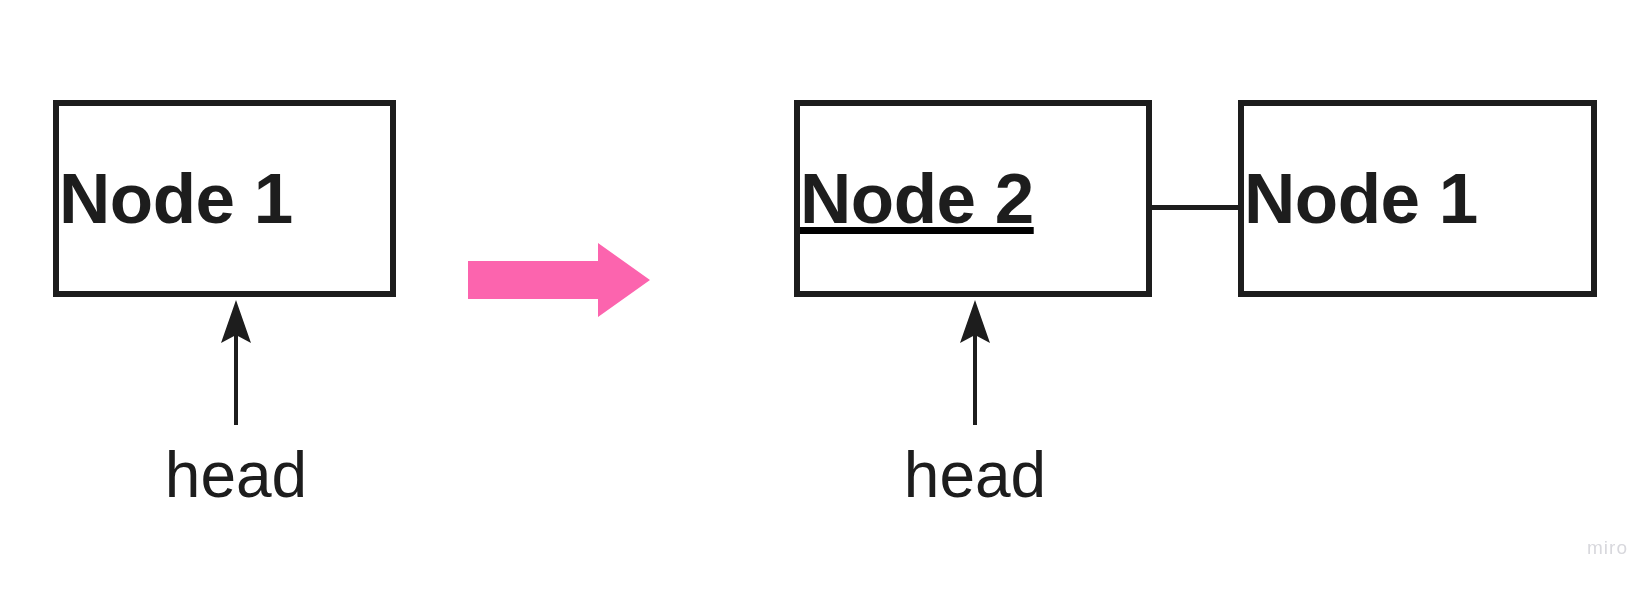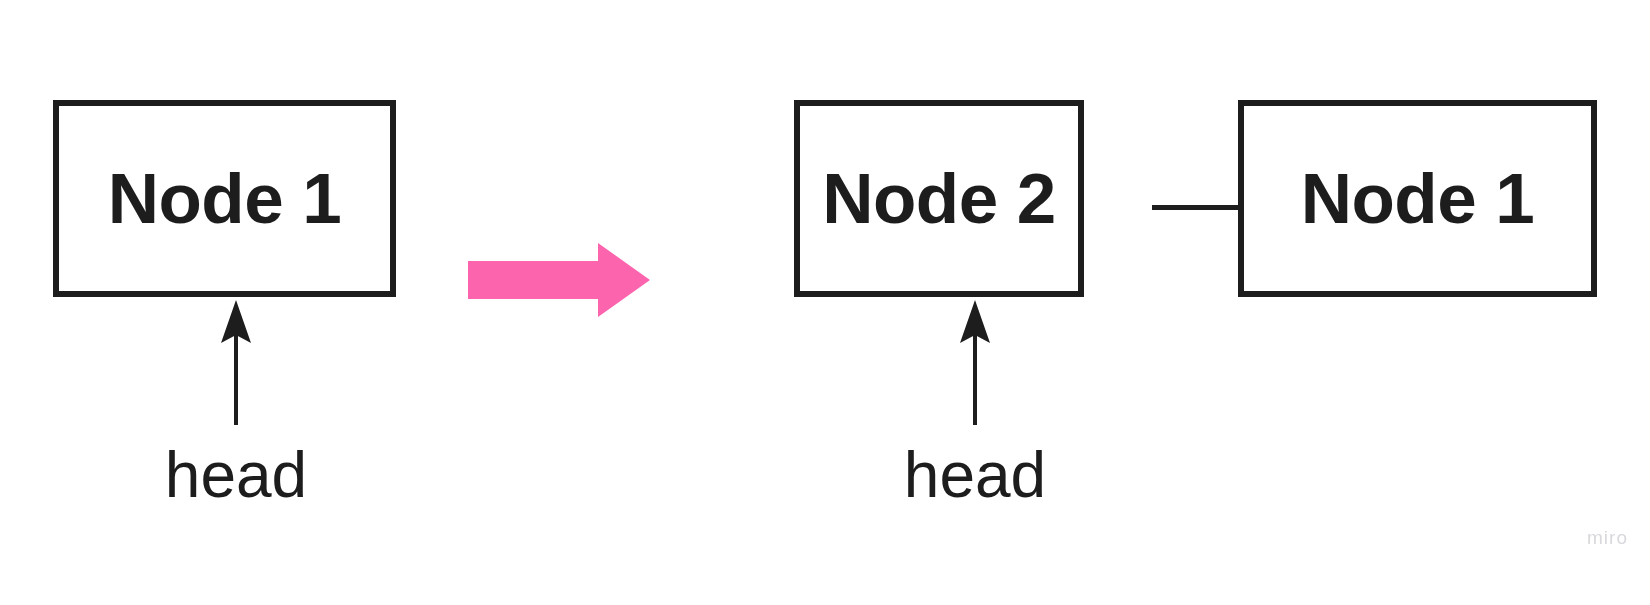--- a/index.html
+++ b/index.html
@@ -19,34 +19,34 @@
   }
 
   
   .node-box {
     position: absolute;
     box-sizing: border-box;
     background: #ffffff;
     border: 6px solid #1d1d1d;
     display: flex;
     align-items: center;
-    justify-content: center;
+    justify-content: flex-start;
   }
   .node-label {
     font-family: "Liberation Sans", sans-serif;
     font-weight: bold;
     font-size: 71px;
     line-height: 1;
     color: #1d1d1d;
     letter-spacing: -0.5px;
     white-space: nowrap;
   }
 
   #node-box-1 { left: 53px;   top: 100px; width: 343px; height: 197px; }
-  #node-box-2 { left: 794px;  top: 100px; width: 290px; height: 197px; }
+  #node-box-2 { left: 794px;  top: 100px; width: 358px; height: 197px; text-decoration: underline; }
   #node-box-3 { left: 1238px; top: 100px; width: 359px; height: 197px; }
 
   
   #link-line {
     position: absolute;
     left: 1152px;
     top: 205px;
     width: 86px;
     height: 5px;
     background: #1d1d1d;
@@ -82,21 +82,21 @@
     text-align: center;
     margin-top: 15px;
   }
   #head-label-1 { left: 86px;  top: 428px; width: 300px; }
   #head-label-2 { left: 825px; top: 428px; width: 300px; }
 
   
   #watermark {
     position: absolute;
     right: 22px;
-    bottom: 56px;
+    bottom: 46px;
     font-family: "Liberation Sans", sans-serif;
     font-size: 19px;
     letter-spacing: 1px;
     color: #d8d8dd;
     user-select: none;
   }
 </style>
 </head>
 <body>
 

